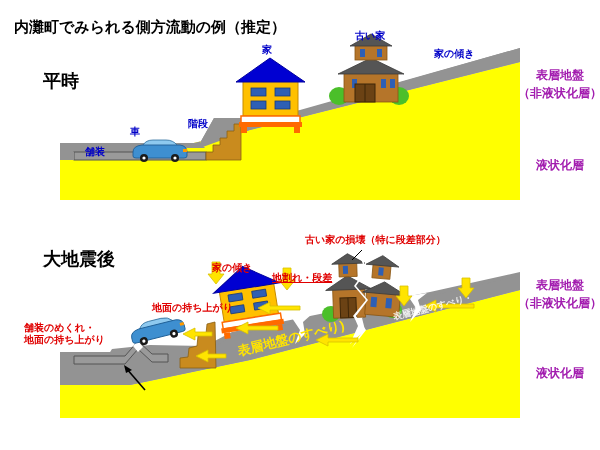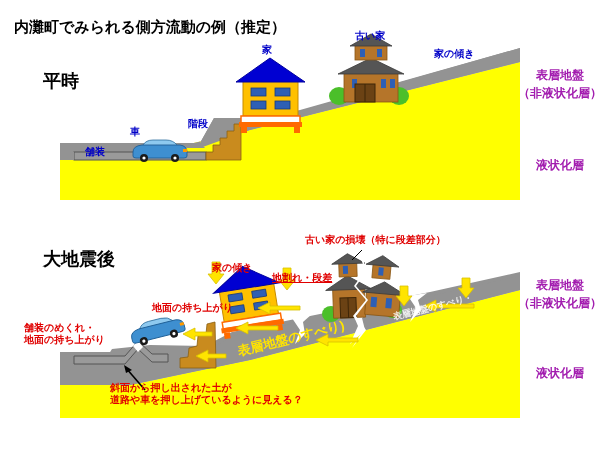--- a/index.html
+++ b/index.html
@@ -188,19 +188,17 @@
   <div class="txt blue" style="left:262px;top:44px;">家</div>
   <div class="txt blue" style="left:355px;top:30px;">古い家</div>
   <div class="txt blue" style="left:434px;top:48px;">家の傾き</div>
 
   <div class="txt red" style="left:212px;top:262px;">家の傾き</div>
   <div class="txt red" style="left:152px;top:302px;">地面の持ち上がり</div>
   <div class="txt red" style="left:24px;top:322px;">舗装のめくれ・</div>
   <div class="txt red" style="left:24px;top:334px;">地面の持ち上がり</div>
   <div class="txt red" style="left:305px;top:234px;">古い家の損壊（特に段差部分）</div>
   <div class="txt red" style="left:272px;top:272px;text-decoration:underline;">地割れ・段差</div>
-  <div class="txt red" style="left:110px;top:382px;">斜面から押し出された土が</div>
-  <div class="txt red" style="left:110px;top:394px;">道路や車を押し上げているように見える？</div>
 
   <div class="txt yellow-out" style="left:236px;top:344px;transform:rotate(-14deg);transform-origin:left top;">表層地盤のすべり)</div>
   <div class="txt white-out" style="left:392px;top:312px;font-size:9px;transform:rotate(-14deg);transform-origin:left top;opacity:.85;">表層地盤のすべり・</div>
 
 </div>
 
 </body></html>

